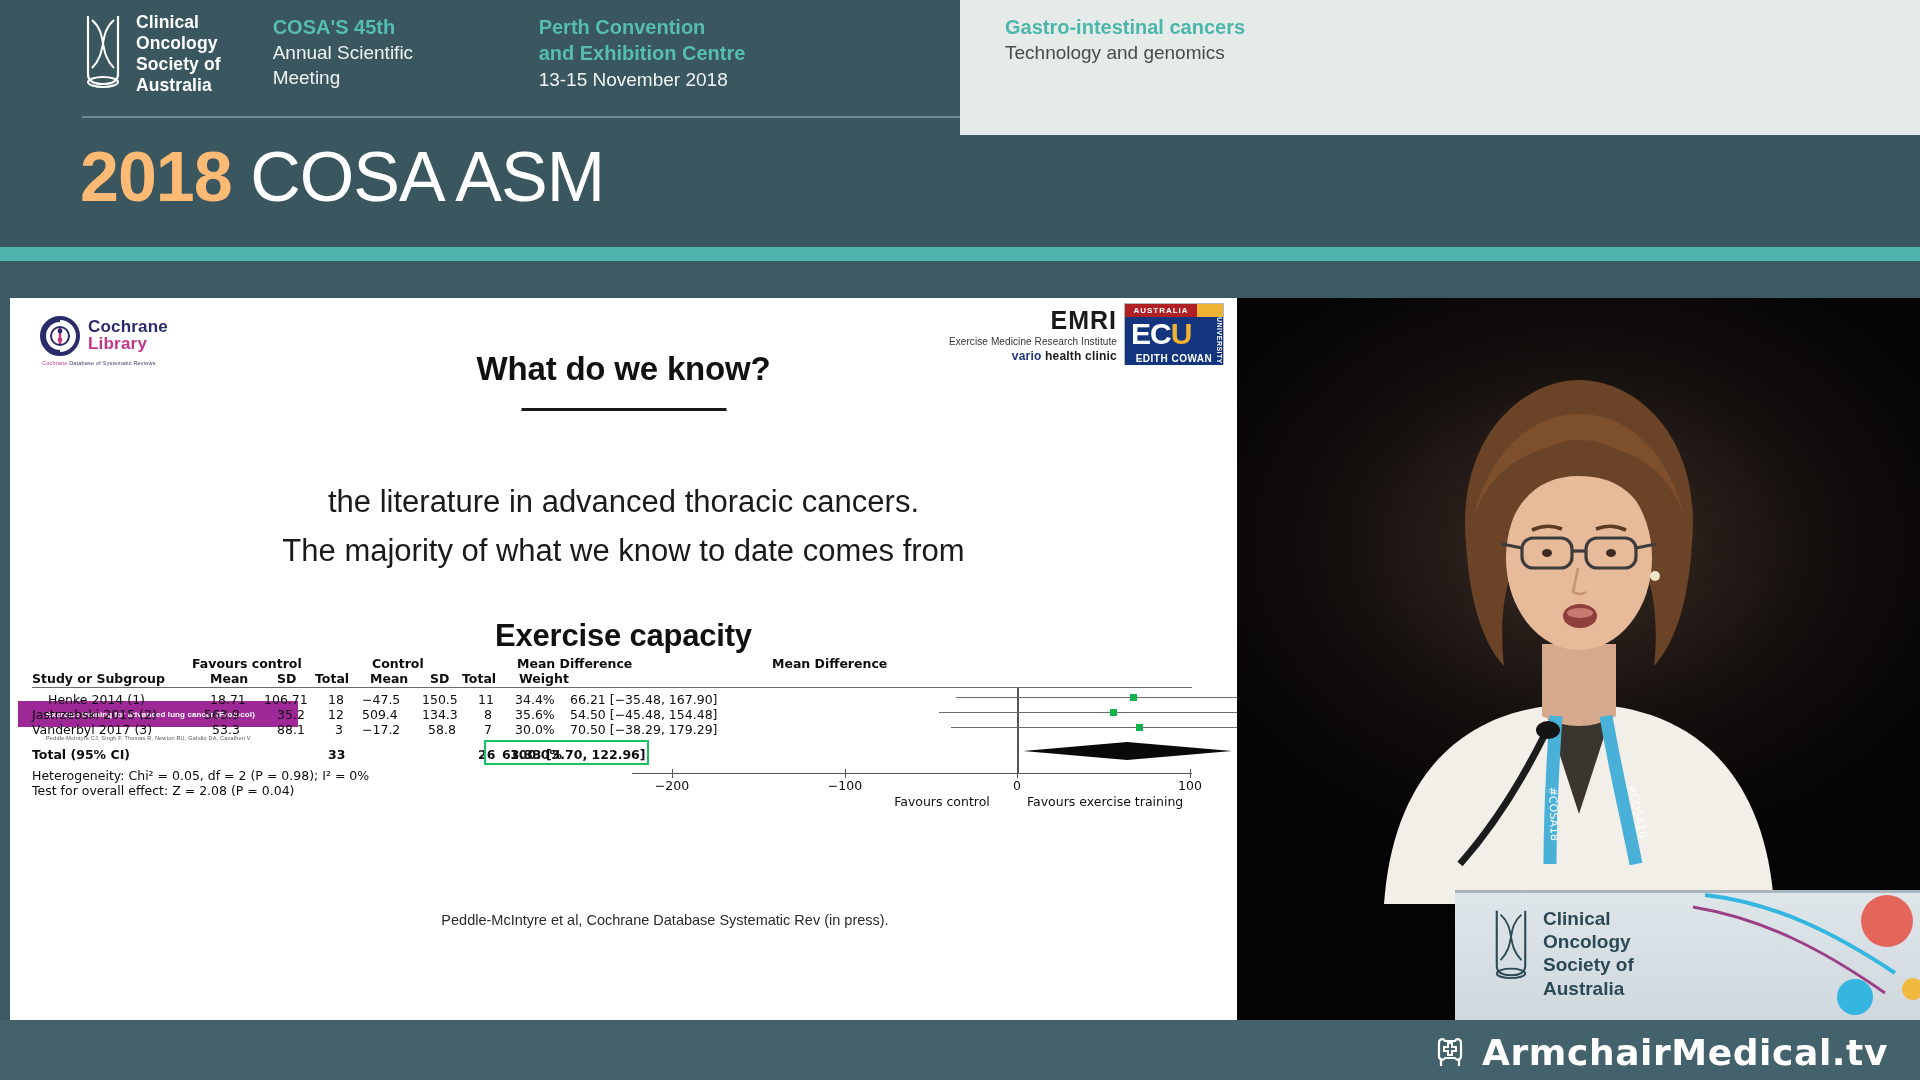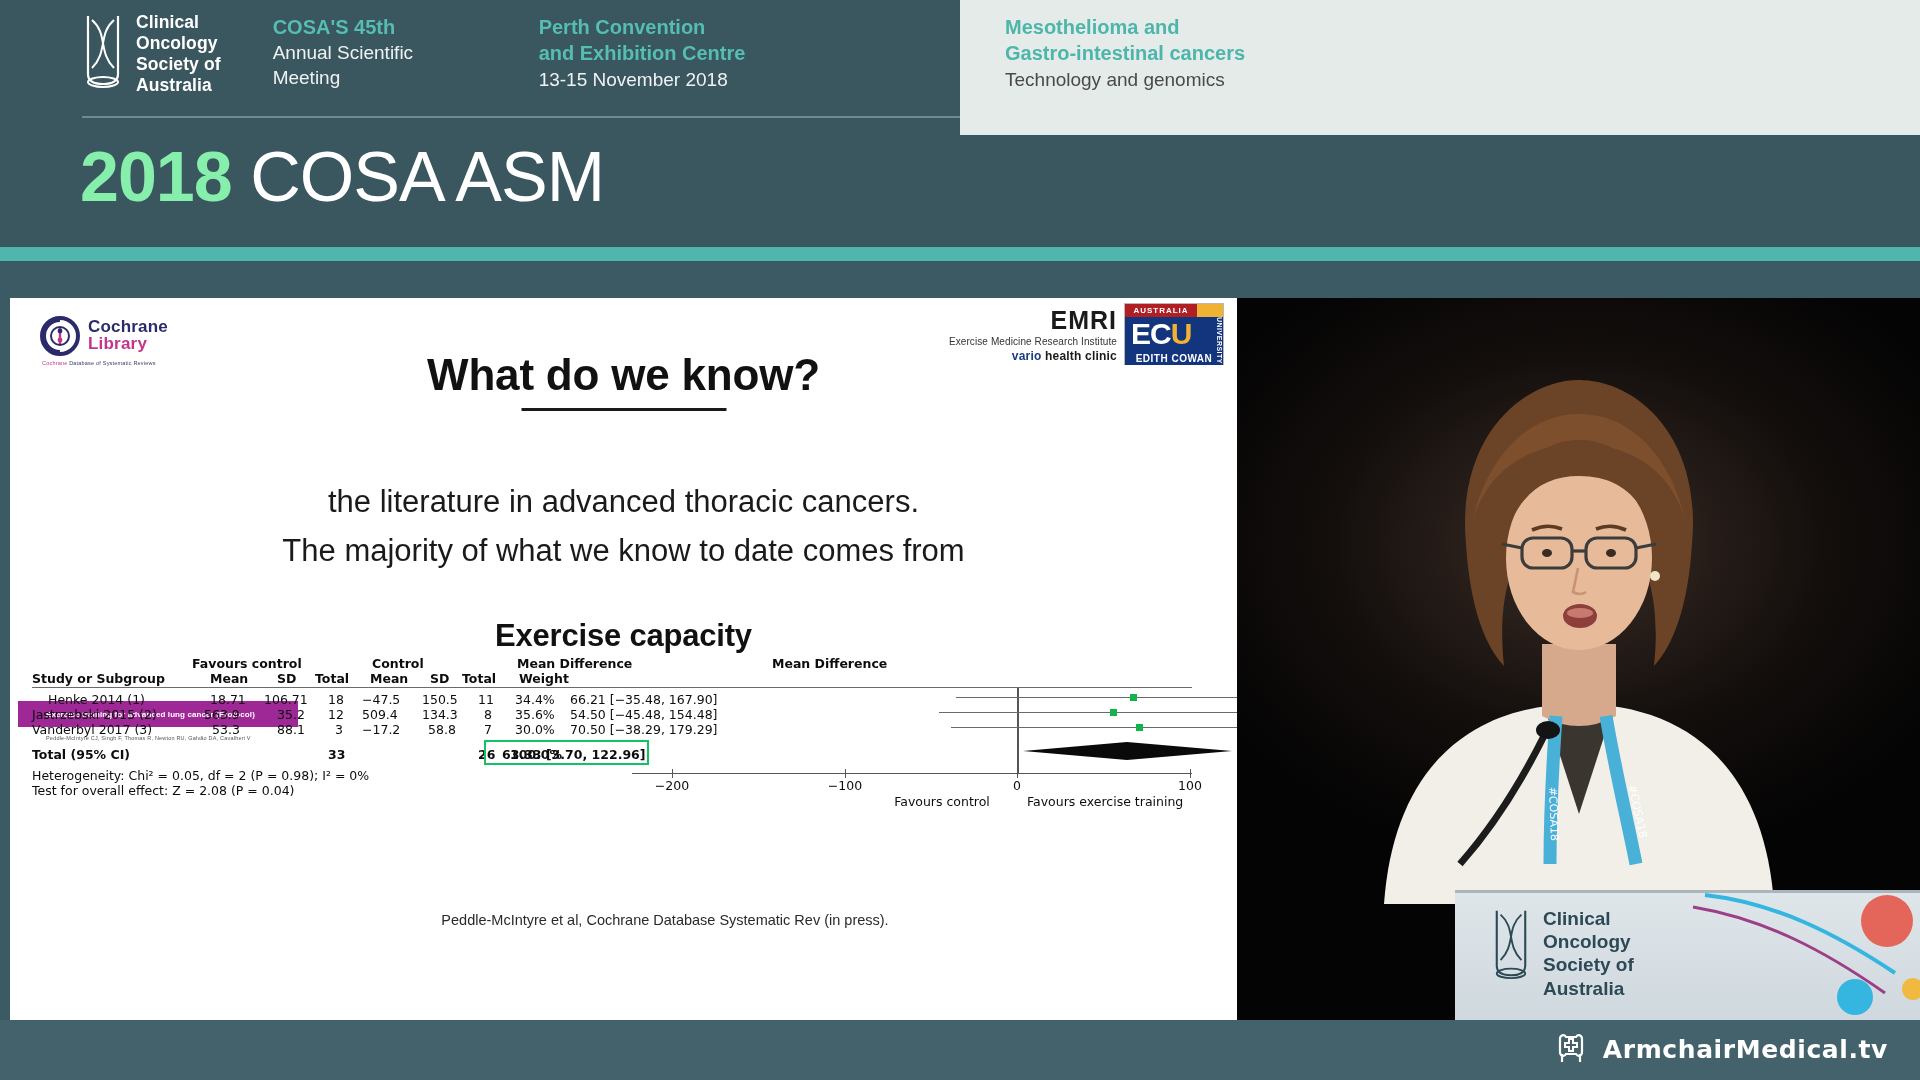--- a/index.html
+++ b/index.html
@@ -31,21 +31,21 @@
   .col-meeting { margin-left: 52px; width: 230px; }
   .col-venue { margin-left: 36px; width: 250px; }
   .col-theme { position: absolute; left: 45px; top: 0; padding-top: 14px; width: 420px; }
   .col-theme .hl { color: #4db6ab; font-weight: bold; font-size: 20px; line-height: 1.32; }
   .col-theme .sub { color: #4a4a4a; font-size: 19px; line-height: 1.32; }
 
   .hdr-rule { position: absolute; left: 82px; top: 116px; width: 878px; height: 2px; background: #6d8b92; }
 
   .hdr-bottom { position: absolute; left: 0; top: 135px; width: 1920px; height: 126px; background: #3a565f; }
   .asm-title { position: absolute; left: 80px; top: 2px; font-size: 70px; font-weight: bold; letter-spacing: -1px; white-space: nowrap; }
-  .asm-title .yr { color: #86efac; }
+  .asm-title .yr { color: #fdba74; }
   .asm-title .nm { color: #ffffff; font-weight: normal; }
 
   .teal-strip { position: absolute; left: 0; top: 247px; width: 1920px; height: 14px; background: #4fb5ad; }
 
   .swoosh { position: absolute; left: 860px; top: 0; width: 1060px; height: 261px; pointer-events: none; }
 
   
   .slide {
     position: absolute; left: 10px; top: 298px; width: 1227px; height: 722px;
     background: #ffffff; overflow: hidden;
@@ -83,21 +83,21 @@
   .ecu-letters { font-size: 30px; font-weight: bold; line-height: 1; letter-spacing: -1px; padding-left: 6px; }
   .ecu-letters .w { color: #ffffff; }
   .ecu-letters .g { color: #f0b233; }
   .ecu-side { position: absolute; right: 0; top: 0; width: 13px; height: 34px; background: #12357e;
               color: #fff; font-size: 7px; font-weight: bold; writing-mode: vertical-rl; text-align: center; letter-spacing: .5px; }
   .ecu-bot { height: 14px; background: #12357e; color: #fff; font-size: 10px; font-weight: bold;
              display: flex; align-items: center; justify-content: center; letter-spacing: .5px; }
 
   
   .slide-title { position: absolute; left: 0; top: 52px; width: 1227px; text-align: center;
-    font-size: 44px; font-weight: bold; color: #111; letter-spacing: -.2px; }
+    font-size: 33px; font-weight: bold; color: #111; letter-spacing: -.2px; }
   .title-rule { position: absolute; left: 50%; transform: translateX(-50%); top: 110px; width: 205px; height: 3px; background: #1a1a1a; }
 
   .slide-body { position: absolute; left: 0; top: 180px; width: 1227px; text-align: center;
     font-size: 31px; color: #1a1a1a; line-height: 1.58; }
 
   .section-head { position: absolute; left: 0; top: 320px; width: 1227px; text-align: center;
     font-size: 31px; font-weight: bold; color: #111; letter-spacing: -.2px; }
 
   .citation { position: absolute; left: 0; top: 614px; width: 1310px; text-align: center;
     font-size: 14.5px; color: #2a2a2a; }
@@ -132,21 +132,21 @@
       radial-gradient(ellipse 420px 320px at 50% 34%, #3b2d27 0%, #140f0d 58%, #040404 100%); }
   .speaker { position: absolute; left: 50%; top: 46px; transform: translateX(-50%); width: 470px; height: 560px; }
   .podium { position: absolute; left: 218px; bottom: 0; width: 470px; height: 130px;
     background: linear-gradient(180deg,#dfe6ea 0%, #cfd8de 100%); border-top: 3px solid #aab6bd; overflow: hidden; }
   .podium-inner { position: absolute; left: 36px; top: 14px; display: flex; align-items: flex-start; }
   .pod-words { margin-left: 12px; color: #2c4a55; font-size: 19px; font-weight: bold; line-height: 1.22; }
 
   
   .bottombar { position: absolute; left: 0; top: 1020px; width: 1920px; height: 60px; background: #44626b; }
   .brand { position: absolute; right: 32px; top: 12px; display: flex; align-items: center; }
-  .brand-text { color: #ffffff; font-size: 25px; font-weight: bold; letter-spacing: .6px; margin-left: 14px;
+  .brand-text { color: #ffffff; font-size: 36px; font-weight: bold; letter-spacing: .6px; margin-left: 14px;
     font-family: "DejaVu Sans", sans-serif; }
 </style>
 </head>
 <body>
 
 <div class="page">
 
   <div class="header">
 
     <svg class="swoosh" viewBox="0 0 1060 261" preserveAspectRatio="none">
@@ -213,21 +213,20 @@
           <div class="hl">Perth Convention</div>
           <div class="hl">and Exhibition Centre</div>
           <div class="sub">13-15 November 2018</div>
         </div>
 
         <div class="hdr-rule"></div>
       </div>
 
       <div class="hdr-right">
         <div class="col-theme">
-          <div class="hl">Mesothelioma and</div>
           <div class="hl">Gastro-intestinal cancers</div>
           <div class="sub">Technology and genomics</div>
         </div>
       </div>
     </div>
 
     <div class="hdr-bottom">
       <div class="asm-title">
         <span class="yr">2018</span>
         <span class="nm">COSA ASM</span>

